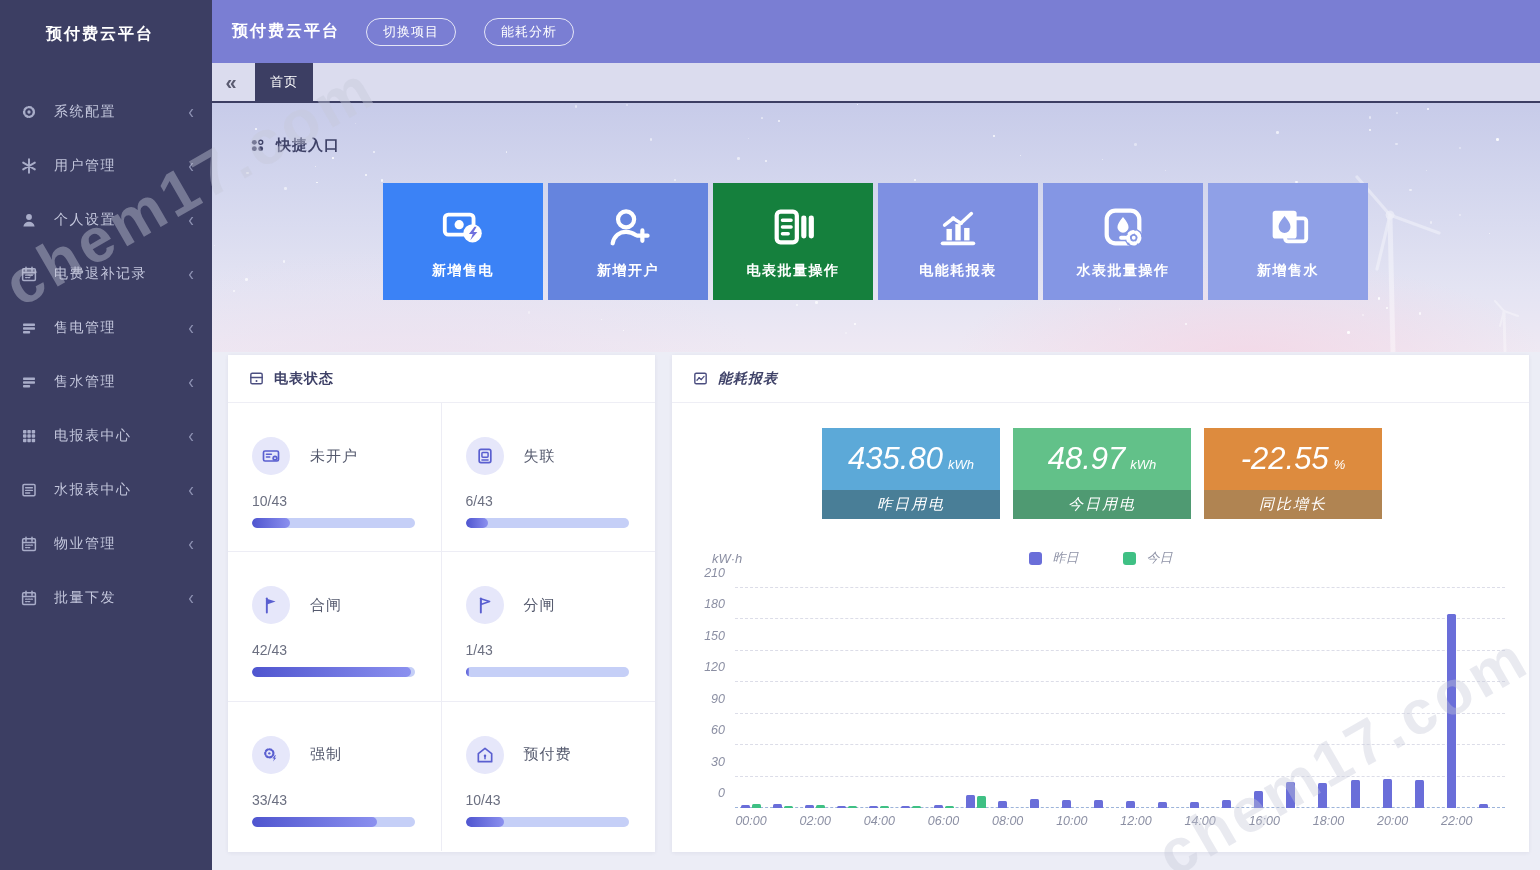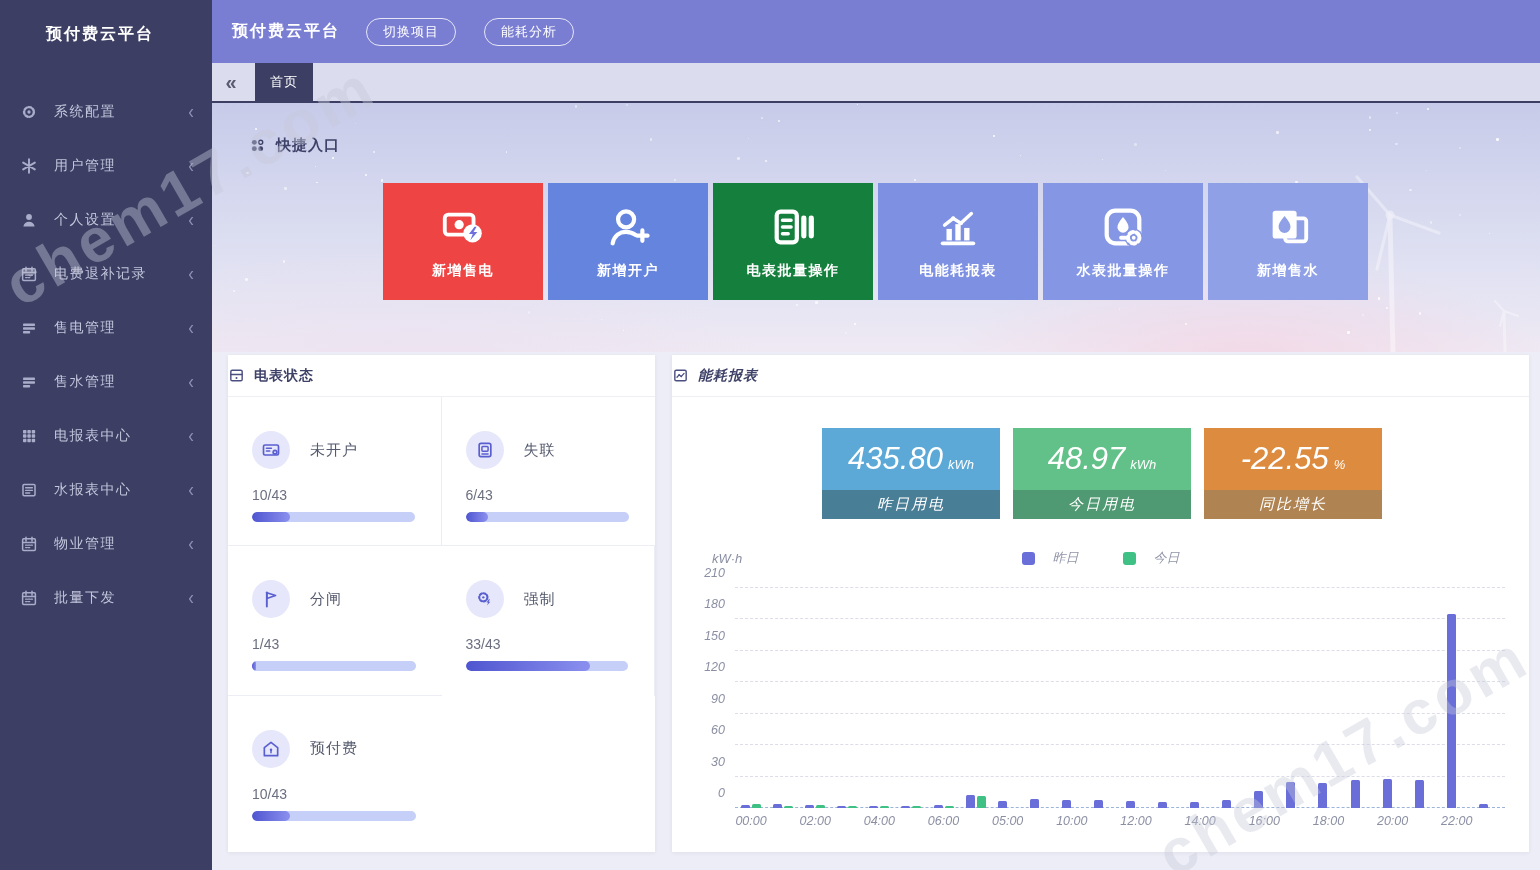--- a/index.html
+++ b/index.html
@@ -43,21 +43,21 @@
   .section-label .s-icon { width:19px; height:19px; margin-right:9px; color:#3f4268; }
   .section-label .s-icon svg { width:19px; height:19px; display:block; }
 
   .quick-row { position:absolute; left:171px; top:80px; display:flex; gap:5px; }
   .qbtn { width:160px; height:117px; display:flex; flex-direction:column; align-items:center; justify-content:center; cursor:pointer; color:#fff; }
   .qbtn .q-icon { width:46px; height:46px; margin-bottom:12px; }
   .qbtn .q-icon svg { width:46px; height:46px; display:block; }
   .qbtn .q-label { font-size:14px; font-weight:bold; letter-spacing:1.5px; }
 
   .panel { position:absolute; background:#fff; box-shadow:0 1px 4px rgba(60,62,99,.07); }
-  .panel-head { height:42px; display:flex; align-items:center; border-bottom:1px solid #eeeef5; color:#3f4268; font-size:14px; font-weight:bold; letter-spacing:1px; }
+  .panel-head { height:48px; display:flex; align-items:center; padding-left:20px; border-bottom:1px solid #eeeef5; color:#3f4268; font-size:14px; font-weight:bold; letter-spacing:1px; }
   .panel-head .p-icon { width:17px; height:17px; margin-right:9px; color:#4b4e80; }
   .panel-head .p-icon svg { width:17px; height:17px; display:block; }
 
   
   #meter-panel { left:16px; top:252px; width:427px; height:497px; }
   .status-grid { display:grid; grid-template-columns:1fr 1fr; grid-template-rows:1fr 1fr 1fr; height:448px; }
   .status-cell { padding:34px 26px 0 24px; }
   .status-cell.br { border-right:1px solid #ededf5; }
   .status-cell.bb { border-bottom:1px solid #ededf5; }
   .st-top { display:flex; align-items:center; }
@@ -73,21 +73,21 @@
   .cards-row { position:absolute; left:150px; top:73px; display:flex; gap:13px; }
   .stat-card { width:178px; text-align:center; color:#fff; cursor:default; }
   .stat-main { height:62px; display:flex; align-items:center; justify-content:center; }
   .stat-value { font-size:31px; }
   .stat-unit { font-size:13px; margin-left:5px; margin-top:10px; }
   .stat-footer { height:29px; display:flex; align-items:center; justify-content:center; font-size:15px; letter-spacing:2px; }
 
   .chart-meta { position:absolute; left:0; top:194px; width:857px; height:22px; }
   .chart-ylab { position:absolute; left:40px; top:2px; font-size:13px; color:#8b8fa3; }
   .legend { position:absolute; left:0; width:100%; display:flex; justify-content:center; gap:44px; }
-  .legend-item { display:flex; align-items:center; gap:18px; font-size:13px; color:#9094a8; cursor:pointer; }
+  .legend-item { display:flex; align-items:center; gap:11px; font-size:13px; color:#9094a8; cursor:pointer; }
   .legend-sq { width:13px; height:13px; border-radius:3px; }
 
   .plot { position:absolute; left:63px; top:233px; width:770px; height:220px; }
   .gridline { position:absolute; left:0; width:100%; border-top:1px dashed #dcdde8; }
   .gridline.zero { border-top:1px dashed #9db4da; }
   .ytick { position:absolute; width:34px; text-align:right; font-size:12.5px; color:#8b8fa3; transform:translateY(-8px); }
   .bars-row { position:absolute; left:0; bottom:0; width:100%; height:100%; display:flex; align-items:flex-end; }
   .bar-group { flex:1; display:flex; justify-content:center; align-items:flex-end; gap:2px; height:100%; }
   .bar { width:9px; border-radius:1.5px 1.5px 0 0; }
   .bar-slot { width:9px; }
@@ -354,21 +354,21 @@
               <circle cx="8" cy="16" r="3.1"></circle>
               <circle cx="16" cy="16" r="3.1"></circle>
             </g>
             <circle cx="16" cy="8" r="2.6" stroke-width="1.8"></circle>
           </svg>
         </span>
       <span>快捷入口</span>
     </div>
 
     <div class="quick-row" id="quick-row">
-        <div class="qbtn" style="background: #ef4444; --btn: #6f70dd;">
+        <div class="qbtn" style="background: #3b82f6; --btn: #6f70dd;">
           <div class="q-icon">
             <svg viewBox="0 0 24 24" fill="none" stroke="currentColor" stroke-linecap="round" stroke-linejoin="round">
               <rect x="2.5" y="5.5" width="15" height="10.5" rx="1.8" stroke-width="2"></rect>
               <circle cx="10" cy="10.8" r="2.4" fill="currentColor" stroke="none"></circle>
               <circle cx="17" cy="15.3" r="4.8" fill="currentColor" stroke="none"></circle>
               <path d="M18 11.9l-2.9 3.8h2l-1.3 3.2 3.7-4.3h-2l1.6-2.7z" fill="var(--btn)" stroke="none"></path>
             </svg>
           </div>
           <div class="q-label">新增售电</div>
         </div>
@@ -472,20 +472,37 @@
                     <rect x="8.3" y="7.8" width="7.4" height="5.6" rx="1" stroke-width="1.8"></rect>
                     <path d="M8.3 16.8h7.4" stroke-width="1.8"></path>
                   </svg>
                 </span>
               </div>
               <span class="st-label">失联</span>
             </div>
             <div class="st-count">6/43</div>
             <div class="st-track">
               <div class="st-fill" style="width: 14%;"></div>
+            </div>
+          </div>
+          <div class="status-cell br bb">
+            <div class="st-top">
+              <div class="st-circle">
+                <span style="display: flex;">
+                  <svg viewBox="0 0 24 24" fill="none" stroke="currentColor" stroke-linecap="round" stroke-linejoin="round">
+                    <path d="M7 21V4" stroke-width="2.3"></path>
+                    <path d="M7 4.5l10.5 3.4L7 11.4z" fill="currentColor" stroke="none"></path>
+                  </svg>
+                </span>
+              </div>
+              <span class="st-label">合闸</span>
+            </div>
+            <div class="st-count">42/43</div>
+            <div class="st-track">
+              <div class="st-fill" style="width: 97.7%;"></div>
             </div>
           </div>
           <div class="status-cell bb">
             <div class="st-top">
               <div class="st-circle">
                 <span style="display: flex;">
                   <svg viewBox="0 0 24 24" fill="none" stroke="currentColor" stroke-linecap="round" stroke-linejoin="round">
                     <path d="M7 21V4" stroke-width="2.3"></path>
                     <path d="M7 4.5l10.5 3.4L7 11.4z" stroke-width="1.9"></path>
                   </svg>
@@ -703,21 +720,21 @@
         </div>
       <div class="xlabels" id="xlabels">
           <div class="xlabel">00:00</div>
           <div class="xlabel"></div>
           <div class="xlabel">02:00</div>
           <div class="xlabel"></div>
           <div class="xlabel">04:00</div>
           <div class="xlabel"></div>
           <div class="xlabel">06:00</div>
           <div class="xlabel"></div>
-          <div class="xlabel">05:00</div>
+          <div class="xlabel">08:00</div>
           <div class="xlabel"></div>
           <div class="xlabel">10:00</div>
           <div class="xlabel"></div>
           <div class="xlabel">12:00</div>
           <div class="xlabel"></div>
           <div class="xlabel">14:00</div>
           <div class="xlabel"></div>
           <div class="xlabel">16:00</div>
           <div class="xlabel"></div>
           <div class="xlabel">18:00</div>

